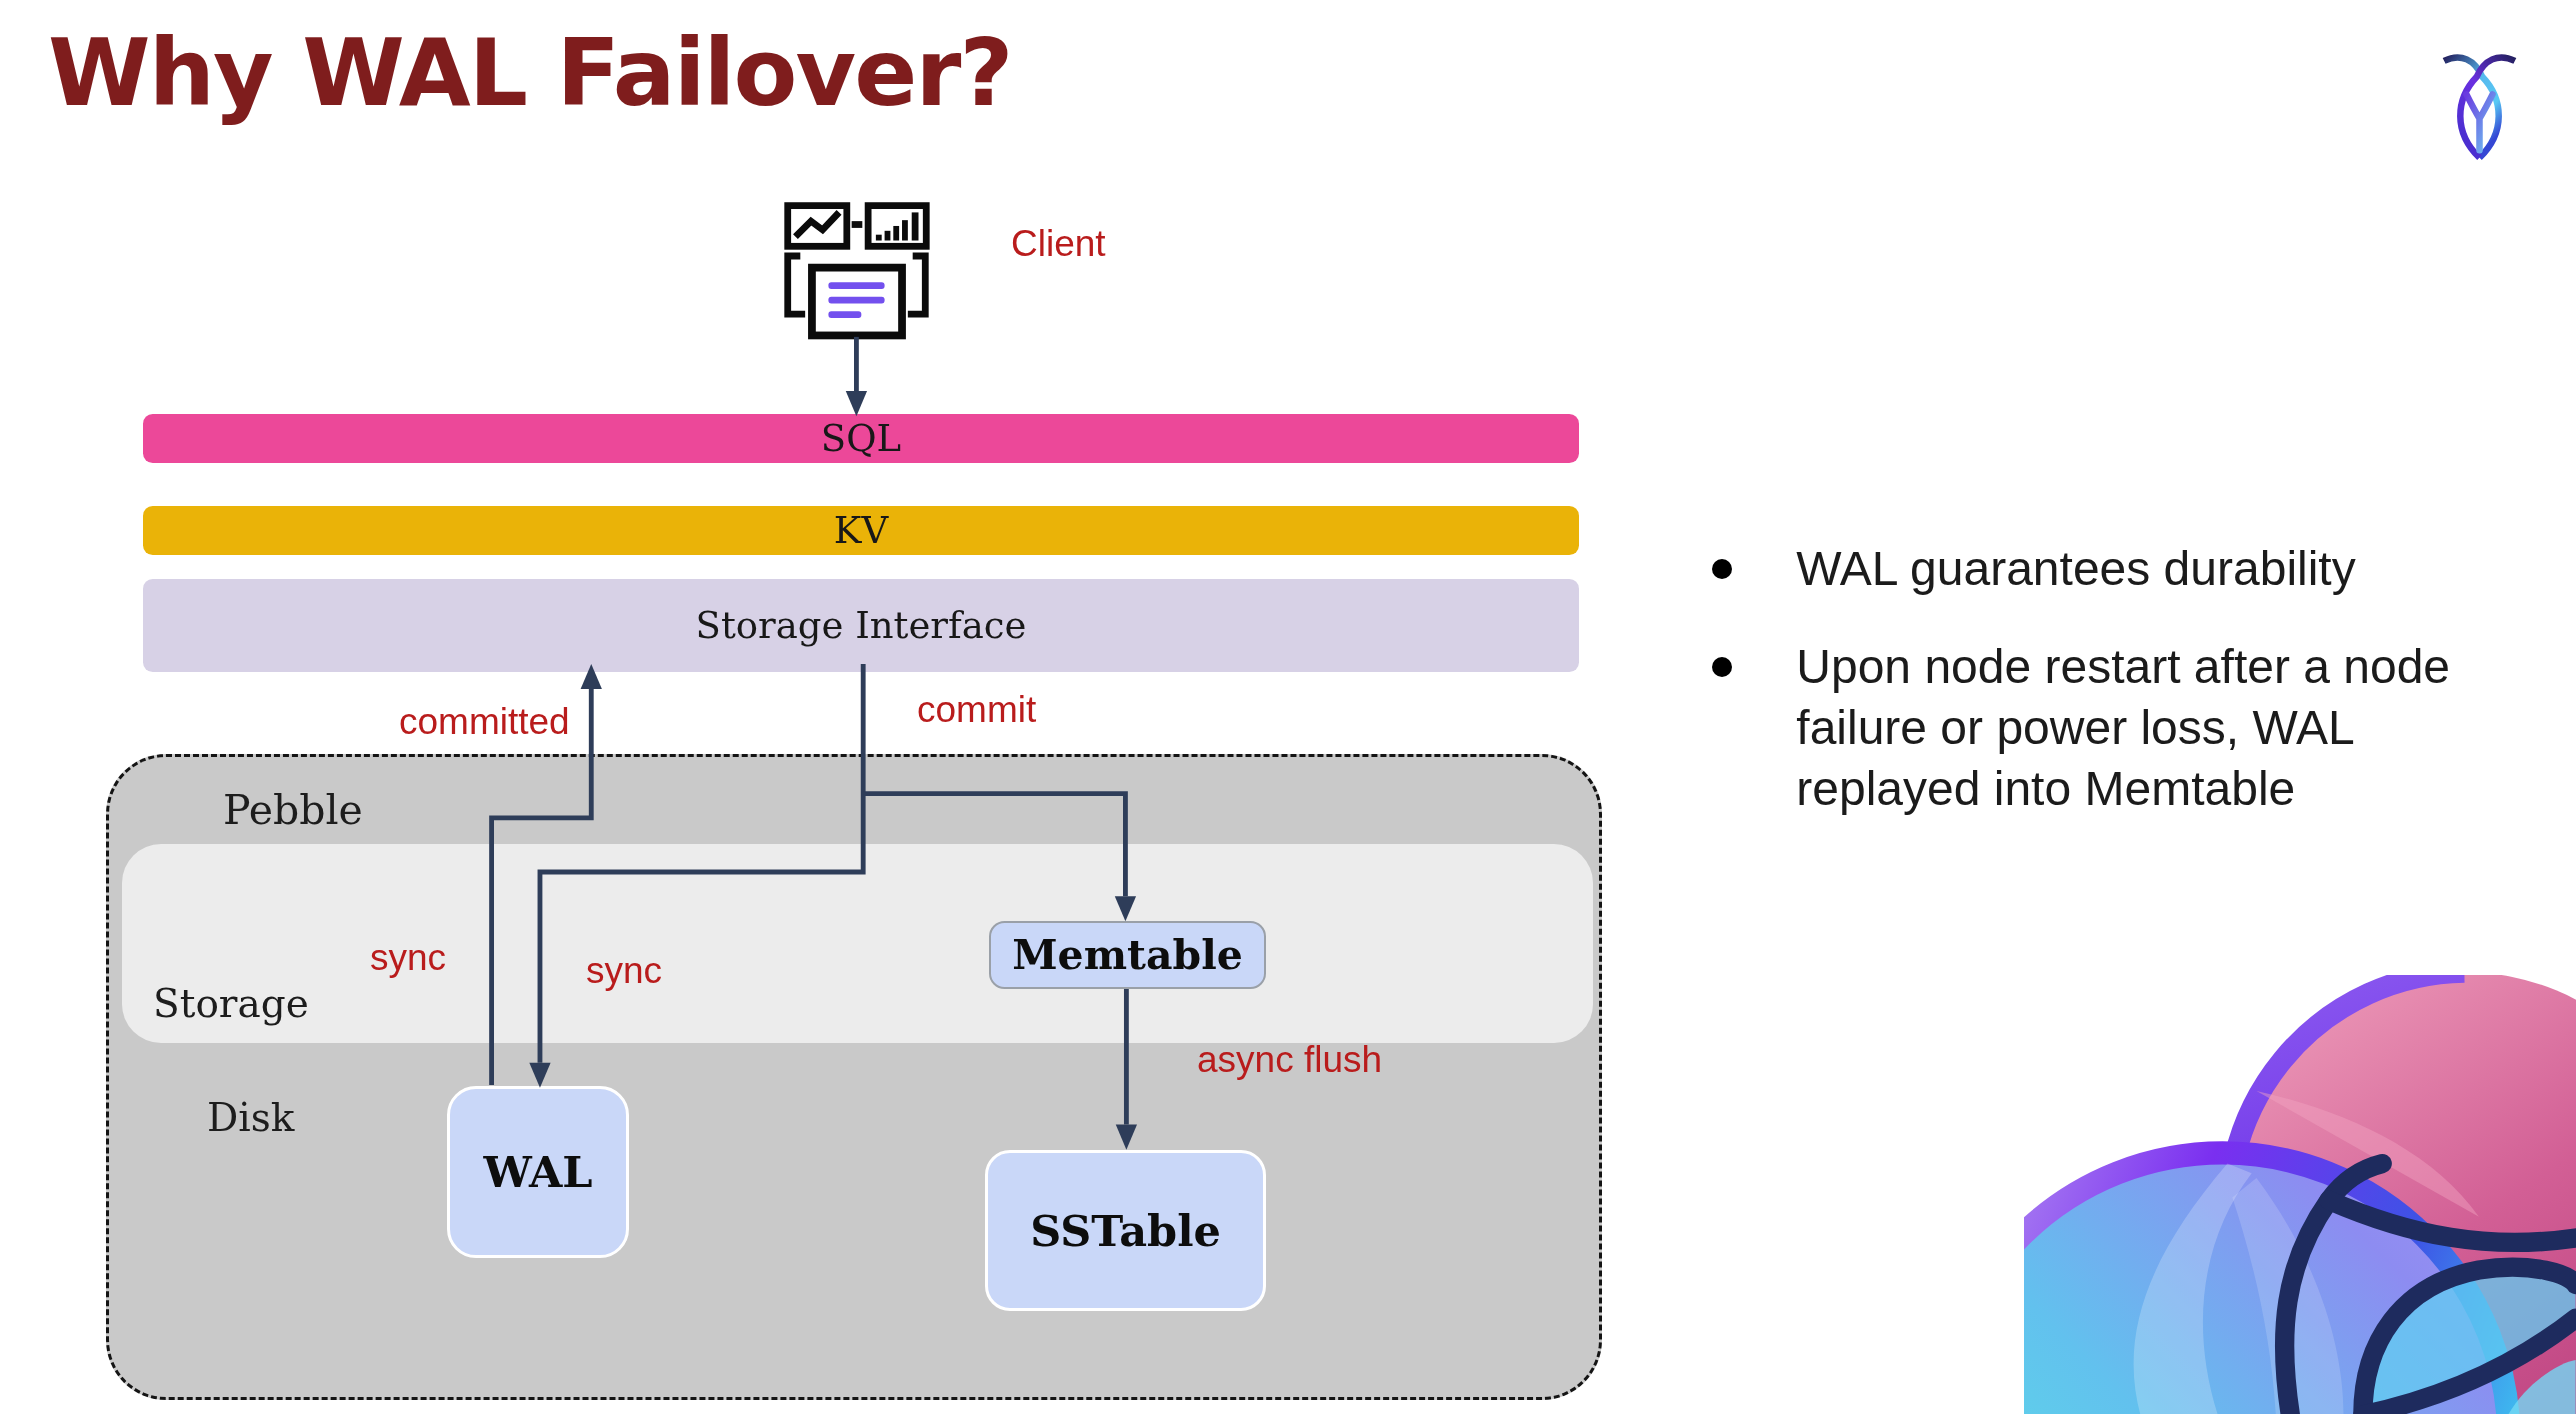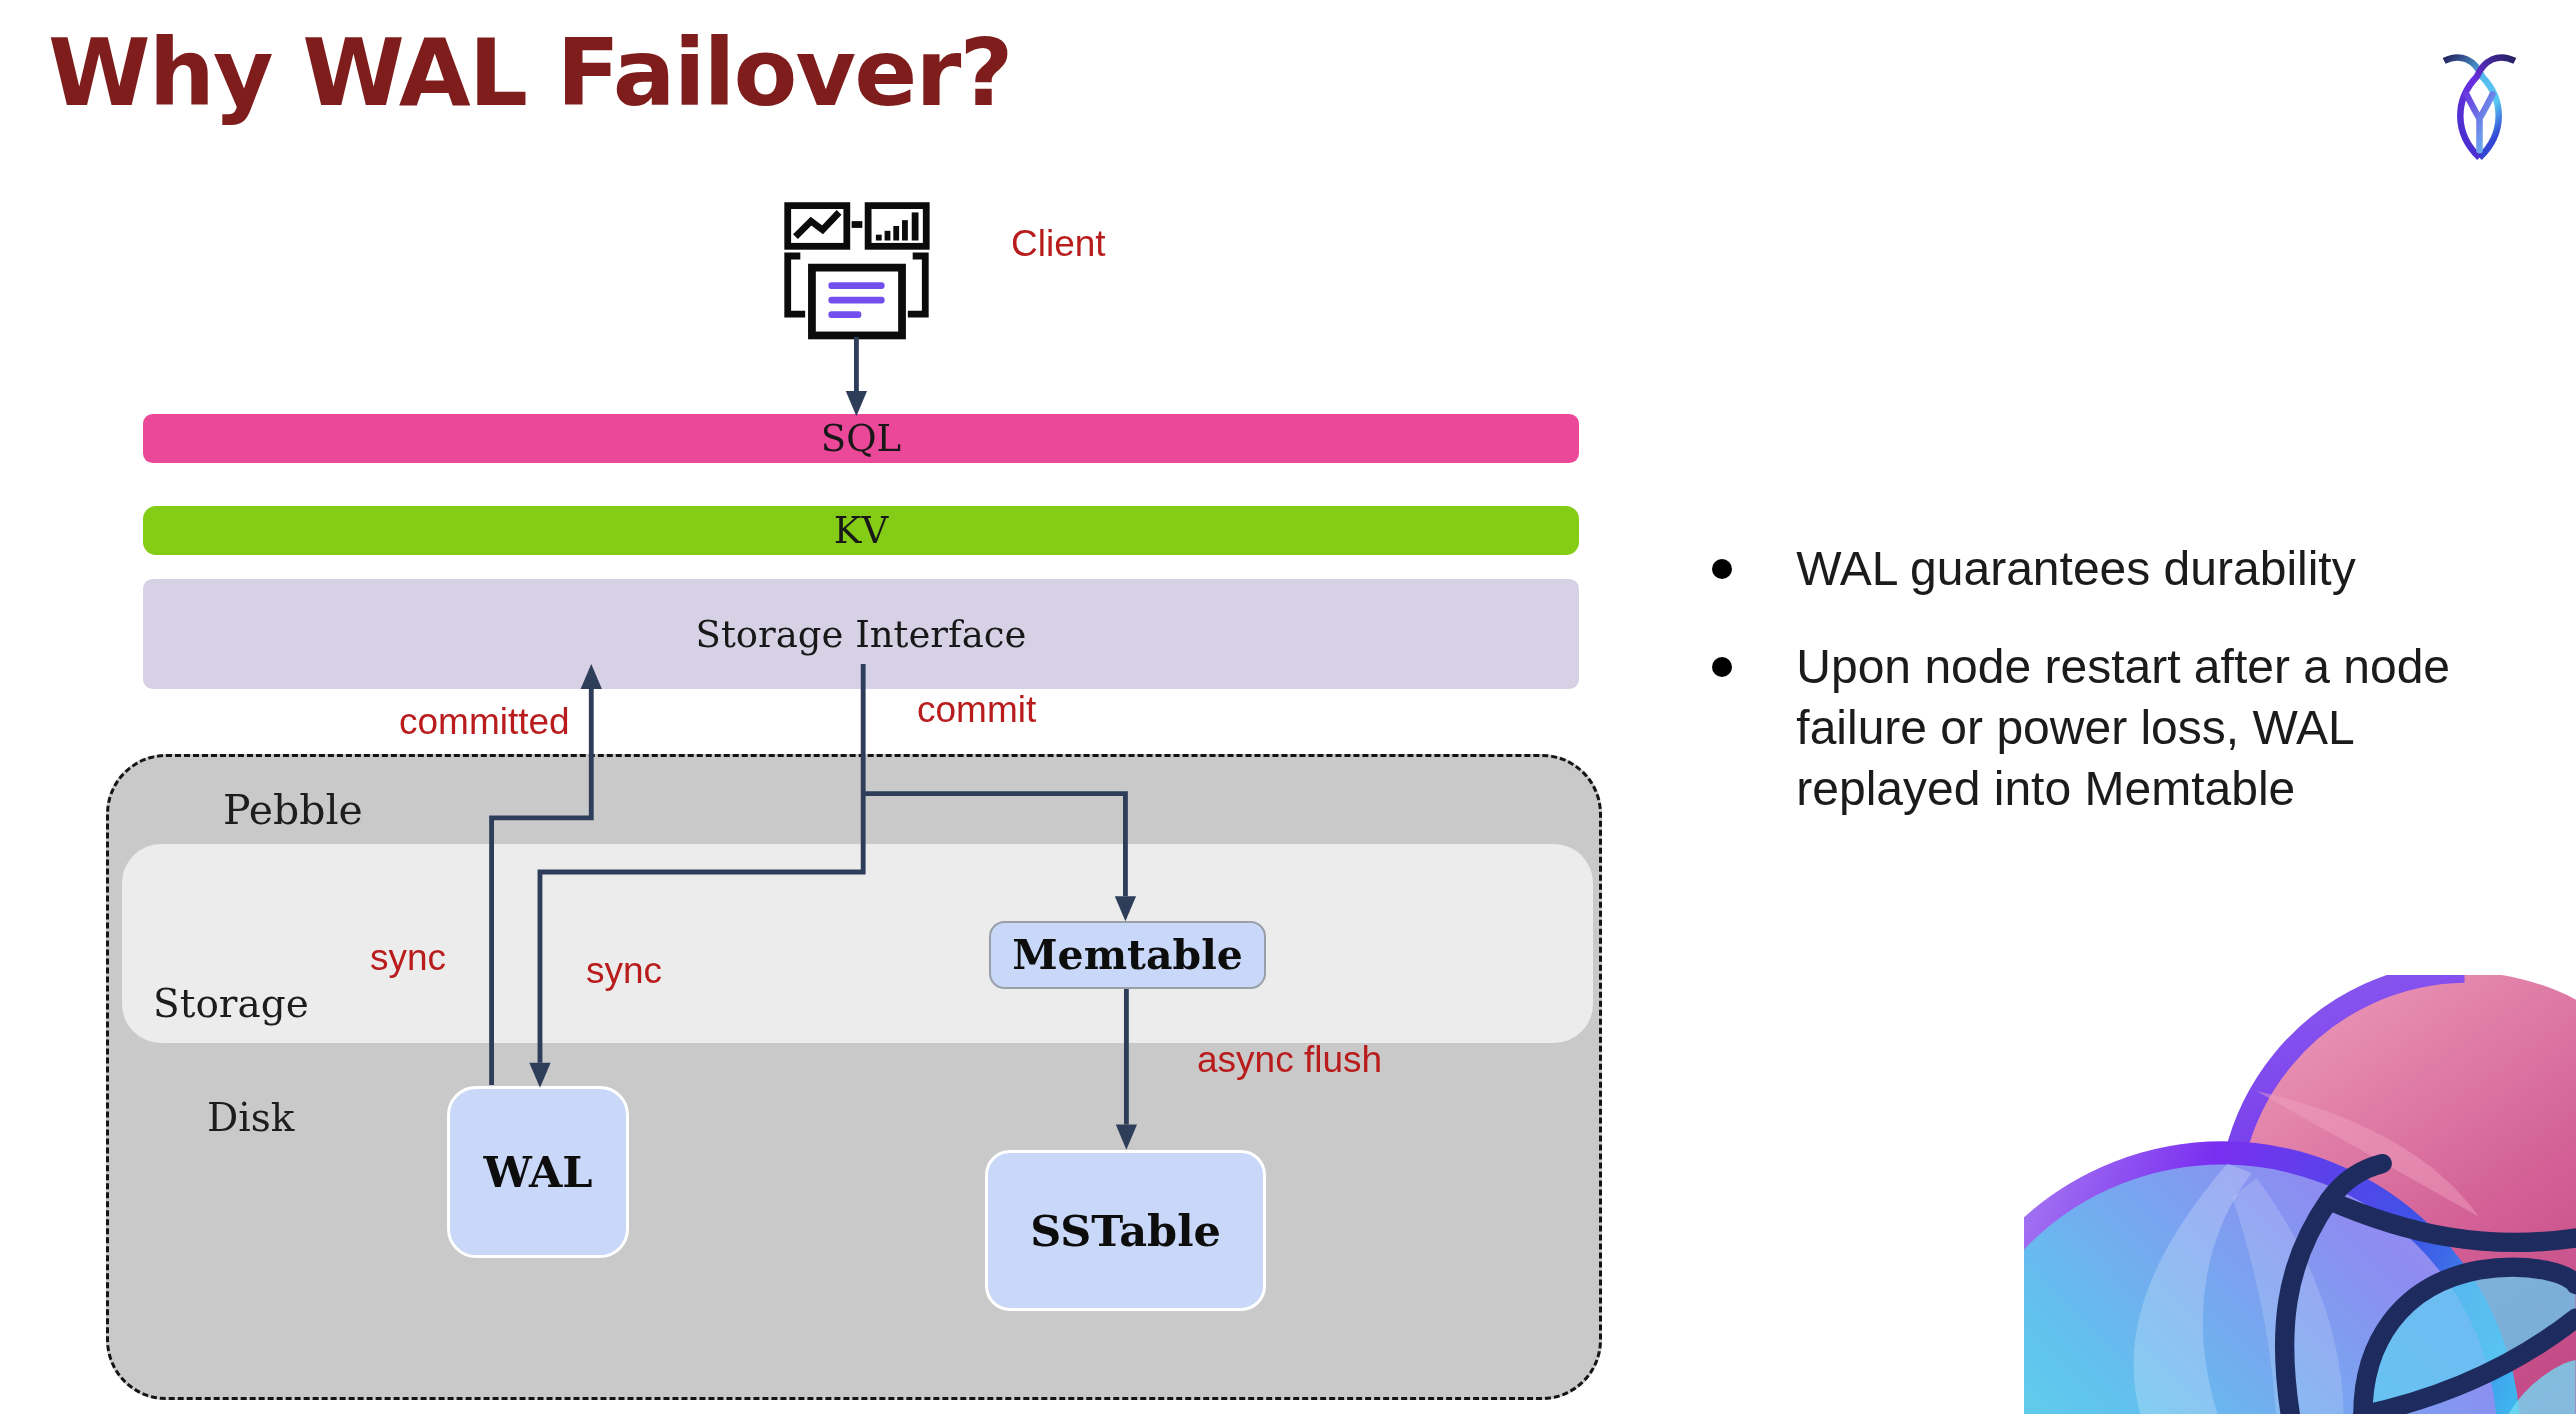--- a/index.html
+++ b/index.html
@@ -6,21 +6,21 @@
   #slide{position:relative;width:2576px;height:1415px;background:#ffffff;overflow:hidden;
          font-family:"Liberation Sans",sans-serif;color:#1a1a1a;}
   .abs{position:absolute;}
   h1#title{position:absolute;left:48px;top:19.4px;margin:0;font-family:"DejaVu Sans",sans-serif;
      font-weight:800;font-size:93px;letter-spacing:-1.9px;color:#7f1d1d;}
   .bar{position:absolute;left:143px;width:1436px;border-radius:9.7px;
        display:flex;align-items:center;justify-content:center;
        font-family:"DejaVu Serif",serif;font-size:37px;color:#181818;}
   #bar-sql{top:414px;height:49px;}
   #bar-kv{top:506px;height:49px;}
-  #bar-storage{top:579px;height:110px;}
+  #bar-storage{top:579px;height:93px;}
   #pebble{position:absolute;left:106px;top:754px;width:1496px;height:646px;background:#c9c9c9;
           border:3.9px dashed #141414;border-radius:60px;box-sizing:border-box;}
   #memory-strip{position:absolute;left:122px;top:844px;width:1471px;height:199px;
           background:#ececec;border-radius:39px;}
   .serif-label{position:absolute;font-family:"DejaVu Serif",serif;color:#1d1d1d;}
   #lbl-pebble{left:223px;top:786px;font-size:41px;}
   #lbl-memory{left:153px;top:981px;font-size:39px;}
   #lbl-disk{left:207px;top:1095px;font-size:39px;}
   .node{position:absolute;display:flex;align-items:center;justify-content:center;
         font-family:"DejaVu Serif",serif;font-weight:bold;color:#0d0d0d;box-sizing:border-box;}
@@ -97,21 +97,21 @@
       <rect x="56" y="91" width="58" height="7" rx="3" fill="#7350ee"></rect>
       <rect x="56" y="106" width="58" height="7" rx="3" fill="#7350ee"></rect>
       <rect x="56" y="121" width="34" height="7" rx="3" fill="#7350ee"></rect>
     </g>
   </svg>
   <div id="lbl-client" class="edge-label">Client</div>
 
   <div id="bar-sql" class="bar" style="background-color: #ec4899;">
     <span>SQL</span>
   </div>
-  <div id="bar-kv" class="bar" style="background-color: #84cc16; border-radius: 13px;">
+  <div id="bar-kv" class="bar" style="background-color: #eab308;">
     <span>KV</span>
   </div>
   <div id="bar-storage" class="bar" style="background-color: rgb(215, 209, 230);">
     <span>Storage Interface</span>
   </div>
 
   <div id="pebble" style="background-color: rgb(201, 201, 201);"></div>
   <div id="memory-strip" style="background-color: rgb(236, 236, 236);"></div>
   <div id="lbl-pebble" class="serif-label">Pebble</div>
   <div id="lbl-memory" class="serif-label">Storage</div>

